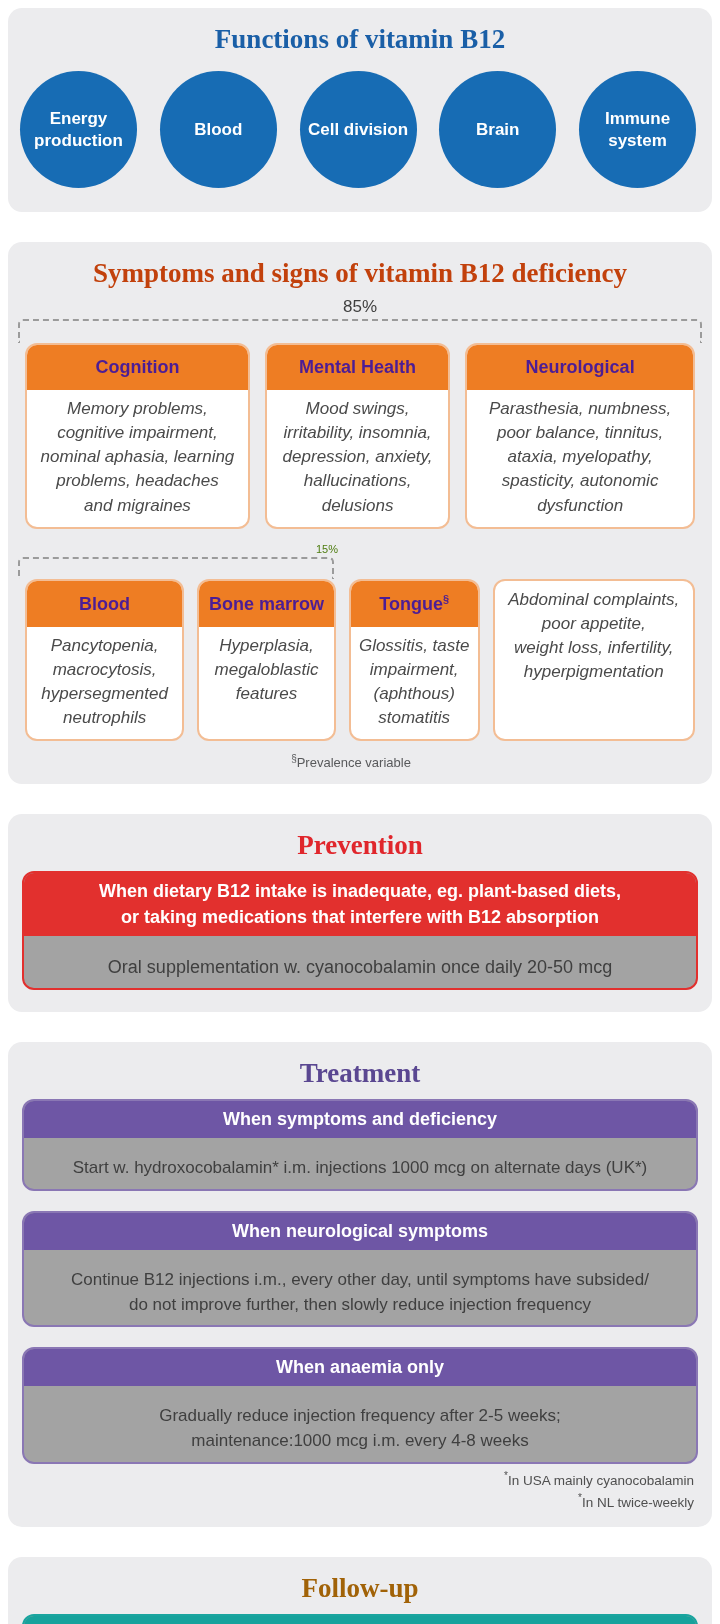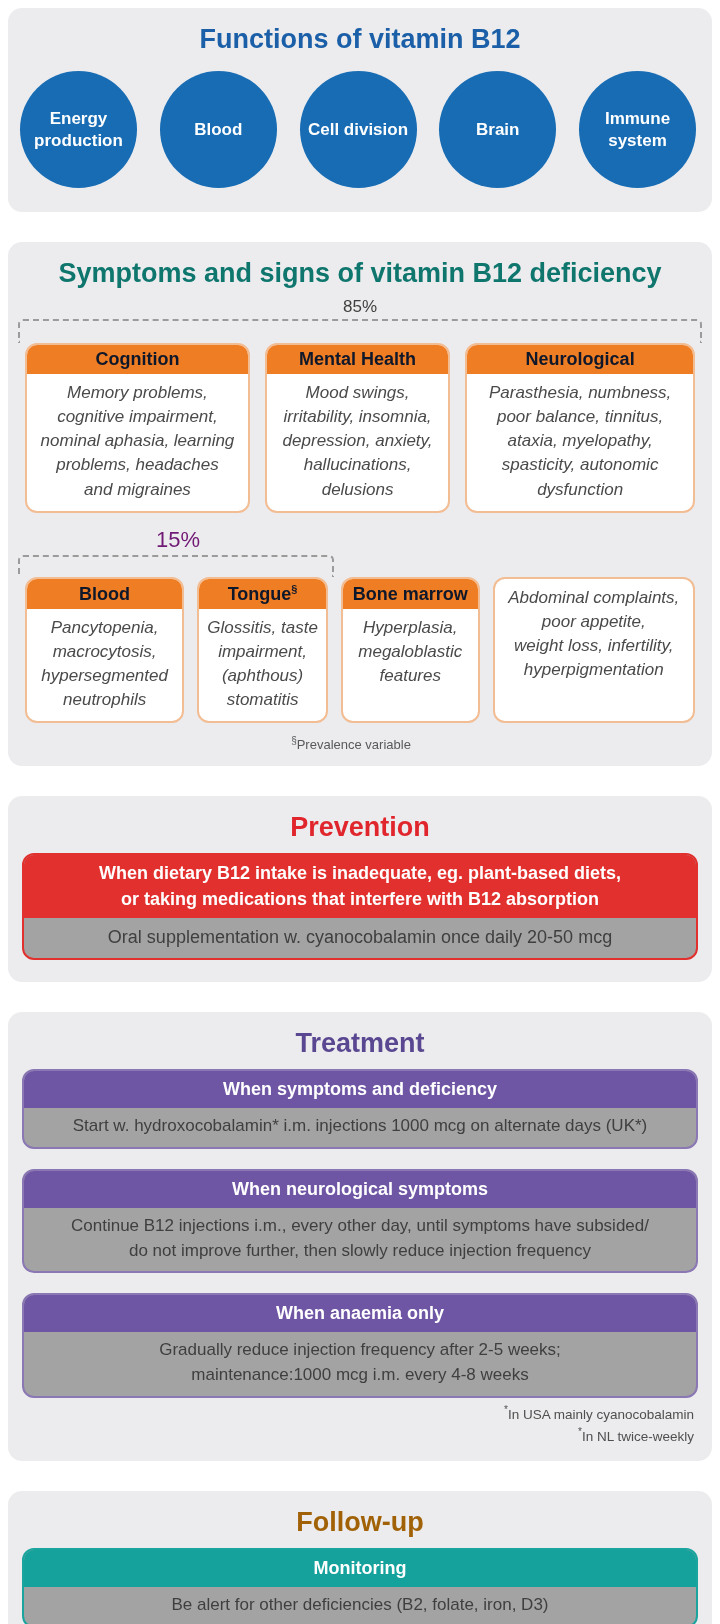--- a/index.html
+++ b/index.html
@@ -10,29 +10,29 @@
     color:#4a4a4a;
   }
   .panel{
     background:#ececee;
     border-radius:14px;
     margin:8px 8px 30px 8px;
     padding:14px 0 14px 0;
     overflow:hidden;
   }
   .title{
-    font-family:Liberation Sans, sans-serif;
+    font-family:Liberation Serif, serif;
     font-weight:bold;
     font-size:27px;
     text-align:center;
     letter-spacing:0px;
     margin:2px 0 4px 0;
   }
   .t-blue{color:#1a5fa7;}
-  .t-orange{color:#0f766e;}
+  .t-orange{color:#c2410c;}
   .t-red{color:#e0262c;}
   .t-purple{color:#5a4791;}
   .t-teal{color:#a16207;}
 
   
   .circles{
     display:flex;
     justify-content:space-between;
     align-items:center;
     padding:12px 16px 10px 12px;
@@ -52,35 +52,35 @@
     text-align:center;font-size:17px;color:#3f3f3f;
     margin:8px 0 2px 0;
   }
   .bracket{
     border:2px dashed #9b9b9b;
     border-bottom:none;
     border-radius:5px 5px 0 0;
     height:22px;
   }
   .bracket85{margin:0 10px;}
-  .pct15{width:320px;margin:14px 0 2px 10px;text-align:center;font-size:22px;color:#701a75;}
+  .pct15{width:320px;margin:14px 0 2px 10px;text-align:right;font-size:11px;color:#4d7c0f;}
   .bracket15{margin-left:10px;width:316px;box-sizing:border-box;}
   .symrow{display:flex;margin:0 17px;}
   .row1{gap:15px;}
   .row2{gap:13px;}
   .obox{
     background:#ffffff;
     border:2px solid #f3bd94;
     border-radius:12px;
     overflow:hidden;
     display:flex;flex-direction:column;
   }
   .ohead{
-    background:#ee7d23;color:#0f172a;font-weight:bold;font-size:18px;
-    text-align:center;padding:4px 2px;
+    background:#ee7d23;color:#4c1d95;font-weight:bold;font-size:18px;
+    text-align:center;padding:12px 2px;
   }
   .ohead sup{font-size:11px;}
   .obody{
     text-align:center;font-size:17px;line-height:1.42;color:#4a4a4a;
     padding:7px 4px 9px 4px;white-space:pre-line;flex:1;font-style:italic;
   }
   .footnote{
     text-align:center;font-size:13px;color:#58595b;
     margin:12px 18px 0 0;
   }
@@ -90,21 +90,21 @@
   .bbox{
     background:#a3a3a3;border-radius:12px;overflow:hidden;
     margin:10px 14px 0 14px;
   }
   .bbox .bhead{
     color:#ffffff;font-weight:bold;font-size:18px;text-align:center;
     padding:6px 6px;line-height:1.4;white-space:pre-line;
   }
   .bbox .bbody{
     text-align:center;font-size:17px;color:#3f3f3f;line-height:1.45;
-    padding:6px 6px 8px 6px;white-space:pre-line;
+    padding:18px 6px 8px 6px;white-space:pre-line;
   }
   .red-box{border:2px solid #e2302e;}
   .red-box .bhead{background:#e2302e;}
   .purple-box{border:2px solid #8a77b4;margin-bottom:20px;}
   .purple-box .bhead{background:#6e56a5;}
   .teal-box{border:2px solid #1aa59f;margin-bottom:17px;}
   .teal-box .bhead{background:#16a29c;}
   .fnotes{
     text-align:right;font-size:13.5px;color:#4f4f4f;line-height:1.5;
     margin:4px 18px 0 0;
@@ -173,33 +173,33 @@
   <div class="bracket bracket15"></div>
 
   <div class="symrow row2">
     <div class="obox" style="flex:158 1 0;">
       <div class="ohead"><span>Blood</span><sup></sup></div>
       <div class="obody">Pancytopenia,
 macrocytosis,
 hypersegmented
 neutrophils</div>
     </div>
+    <div class="obox" style="flex:137 1 0;">
+      <div class="ohead"><span>Bone marrow</span><sup></sup></div>
+      <div class="obody">Hyperplasia,
+megaloblastic
+features</div>
+    </div>
     <div class="obox" style="flex:129 1 0;">
       <div class="ohead"><span>Tongue</span><sup>§</sup></div>
       <div class="obody">Glossitis, taste
 impairment,
 (aphthous)
 stomatitis</div>
     </div>
-    <div class="obox" style="flex:137 1 0;">
-      <div class="ohead"><span>Bone marrow</span><sup></sup></div>
-      <div class="obody">Hyperplasia,
-megaloblastic
-features</div>
-    </div>
     <div class="obox" style="flex:202 1 0;">
       <div class="obody">Abdominal complaints,
 poor appetite,
 weight loss, infertility,
 hyperpigmentation</div>
     </div>
   </div>
 
   <div class="footnote"><sup>§</sup><span>Prevalence variable</span></div>
 </div>

